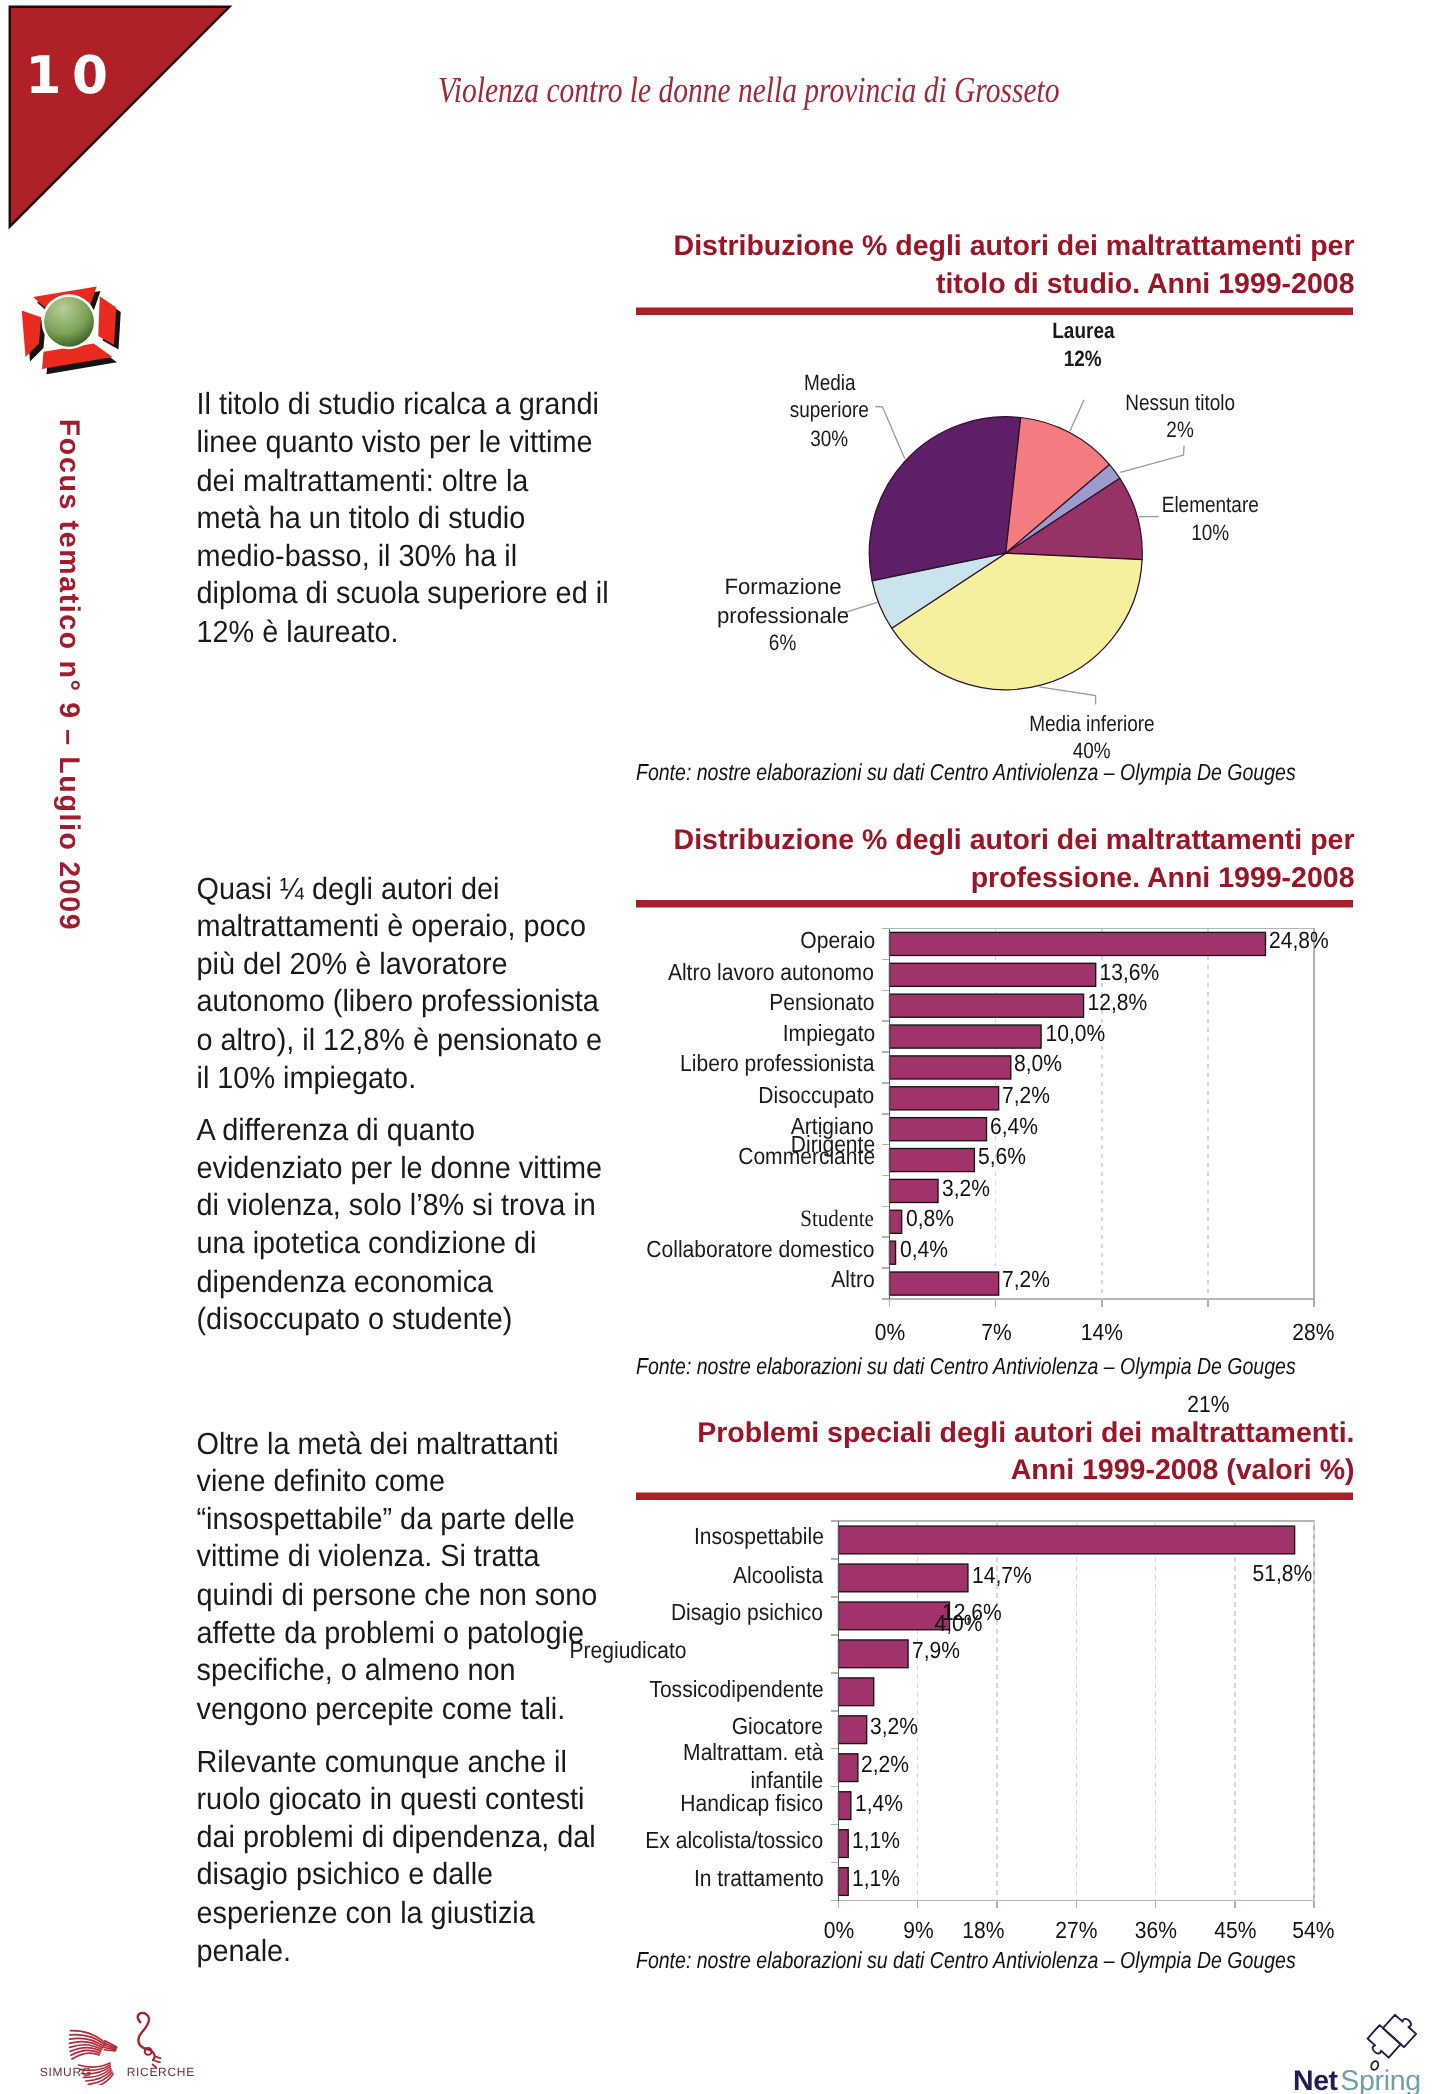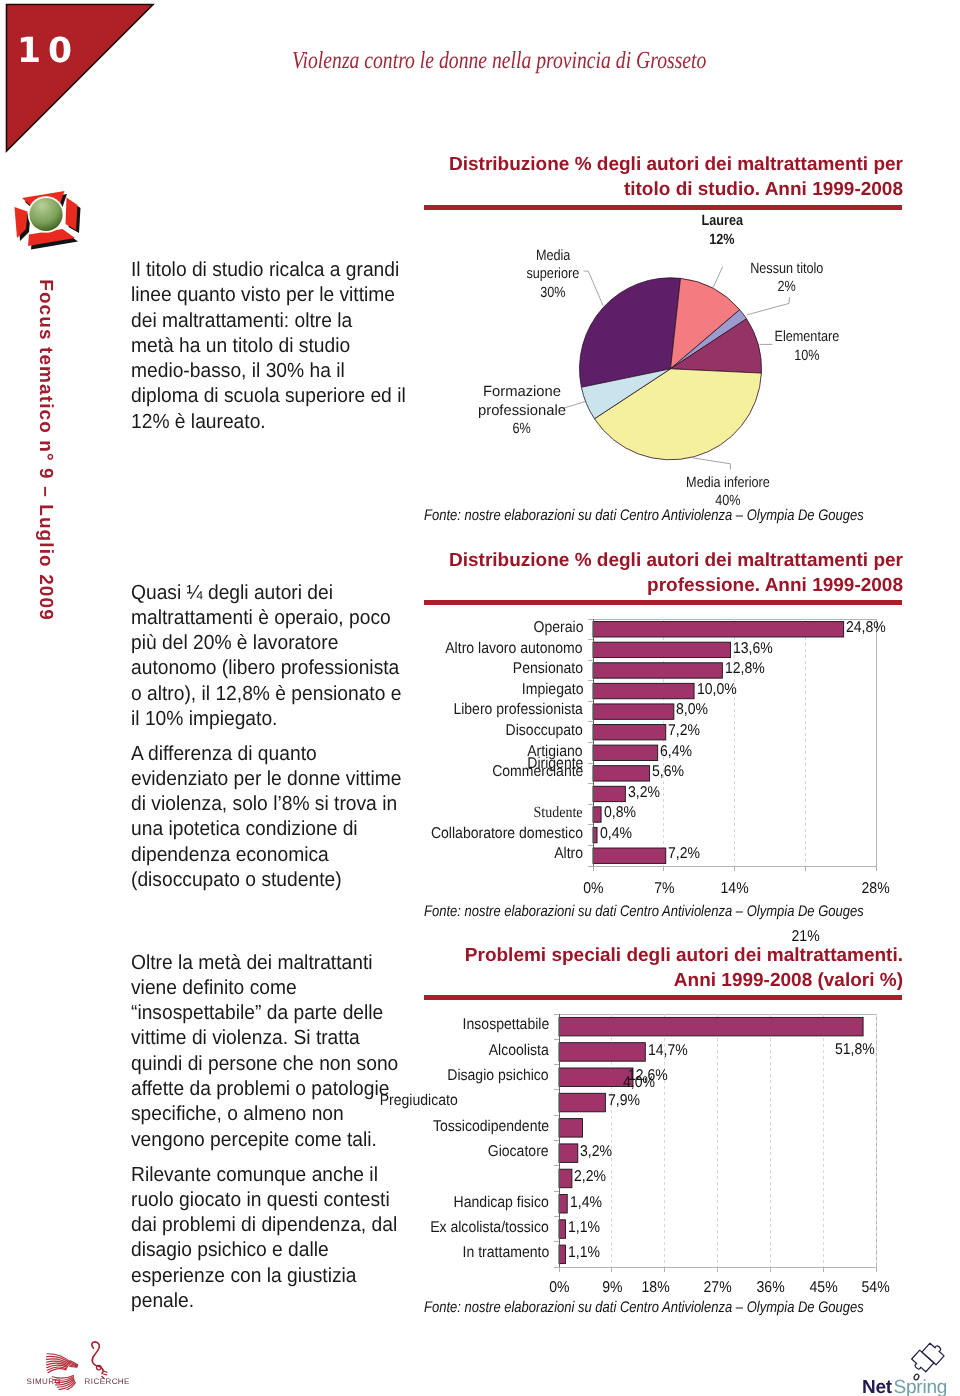--- a/index.html
+++ b/index.html
@@ -283,20 +283,21 @@
       <rect x="559.0" y="1245.10" width="6.46" height="18.5" fill="#A0336A" stroke="#151515" stroke-width="0.9"></rect>
     </g>
     <line x1="559.0" y1="1014.0" x2="559.0" y2="1267.0" stroke="#5a5a5a" stroke-width="0.9"></line>
   </svg>
   <div class="axlabel" style="left:280px;width:269px;text-align:right;top:1016.4px;"><span class="sx">Insospettabile</span></div>
   <div class="axlabel" style="left:280px;width:269px;text-align:right;top:1041.7px;"><span class="sx">Alcoolista</span></div>
   <div class="axlabel" style="left:280px;width:269px;text-align:right;top:1067.0px;"><span class="sx">Disagio psichico</span></div>
   <div class="axlabel" style="left:280px;width:269px;text-align:center;top:1092.3px;"><span class="sx">Pregiudicato</span></div>
   <div class="axlabel" style="left:280px;width:269px;text-align:right;top:1117.6px;"><span class="sx">Tossicodipendente</span></div>
   <div class="axlabel" style="left:280px;width:269px;text-align:right;top:1142.9px;"><span class="sx">Giocatore</span></div>
+  <div class="axlabel" style="left:280px;width:269px;text-align:right;top:1158.5px;line-height:19px;"><span class="sx">Maltrattam. età</span><br><span class="sx">infantile</span></div>
   <div class="axlabel" style="left:280px;width:269px;text-align:right;top:1193.5px;"><span class="sx">Handicap fisico</span></div>
   <div class="axlabel" style="left:280px;width:269px;text-align:right;top:1218.8px;"><span class="sx">Ex alcolista/tossico</span></div>
   <div class="axlabel" style="left:280px;width:269px;text-align:right;top:1244.1px;"><span class="sx">In trattamento</span></div>
   <div class="vallabel" style="left:834.5px;top:1041.2px;"><span>51,8%</span></div>
   <div class="vallabel" style="left:647.8px;top:1041.7px;"><span>14,7%</span></div>
   <div class="vallabel" style="left:628px;top:1067.0px;"><span>12,6%</span></div>
   <div class="vallabel" style="left:607.9px;top:1092.3px;"><span>7,9%</span></div>
   <div class="vallabel" style="left:585.0px;top:1074px;margin-left:38px;"><span>4,0%</span></div>
   <div class="vallabel" style="left:580.3px;top:1142.9px;"><span>3,2%</span></div>
   <div class="vallabel" style="left:574.4px;top:1168.2px;"><span>2,2%</span></div>

